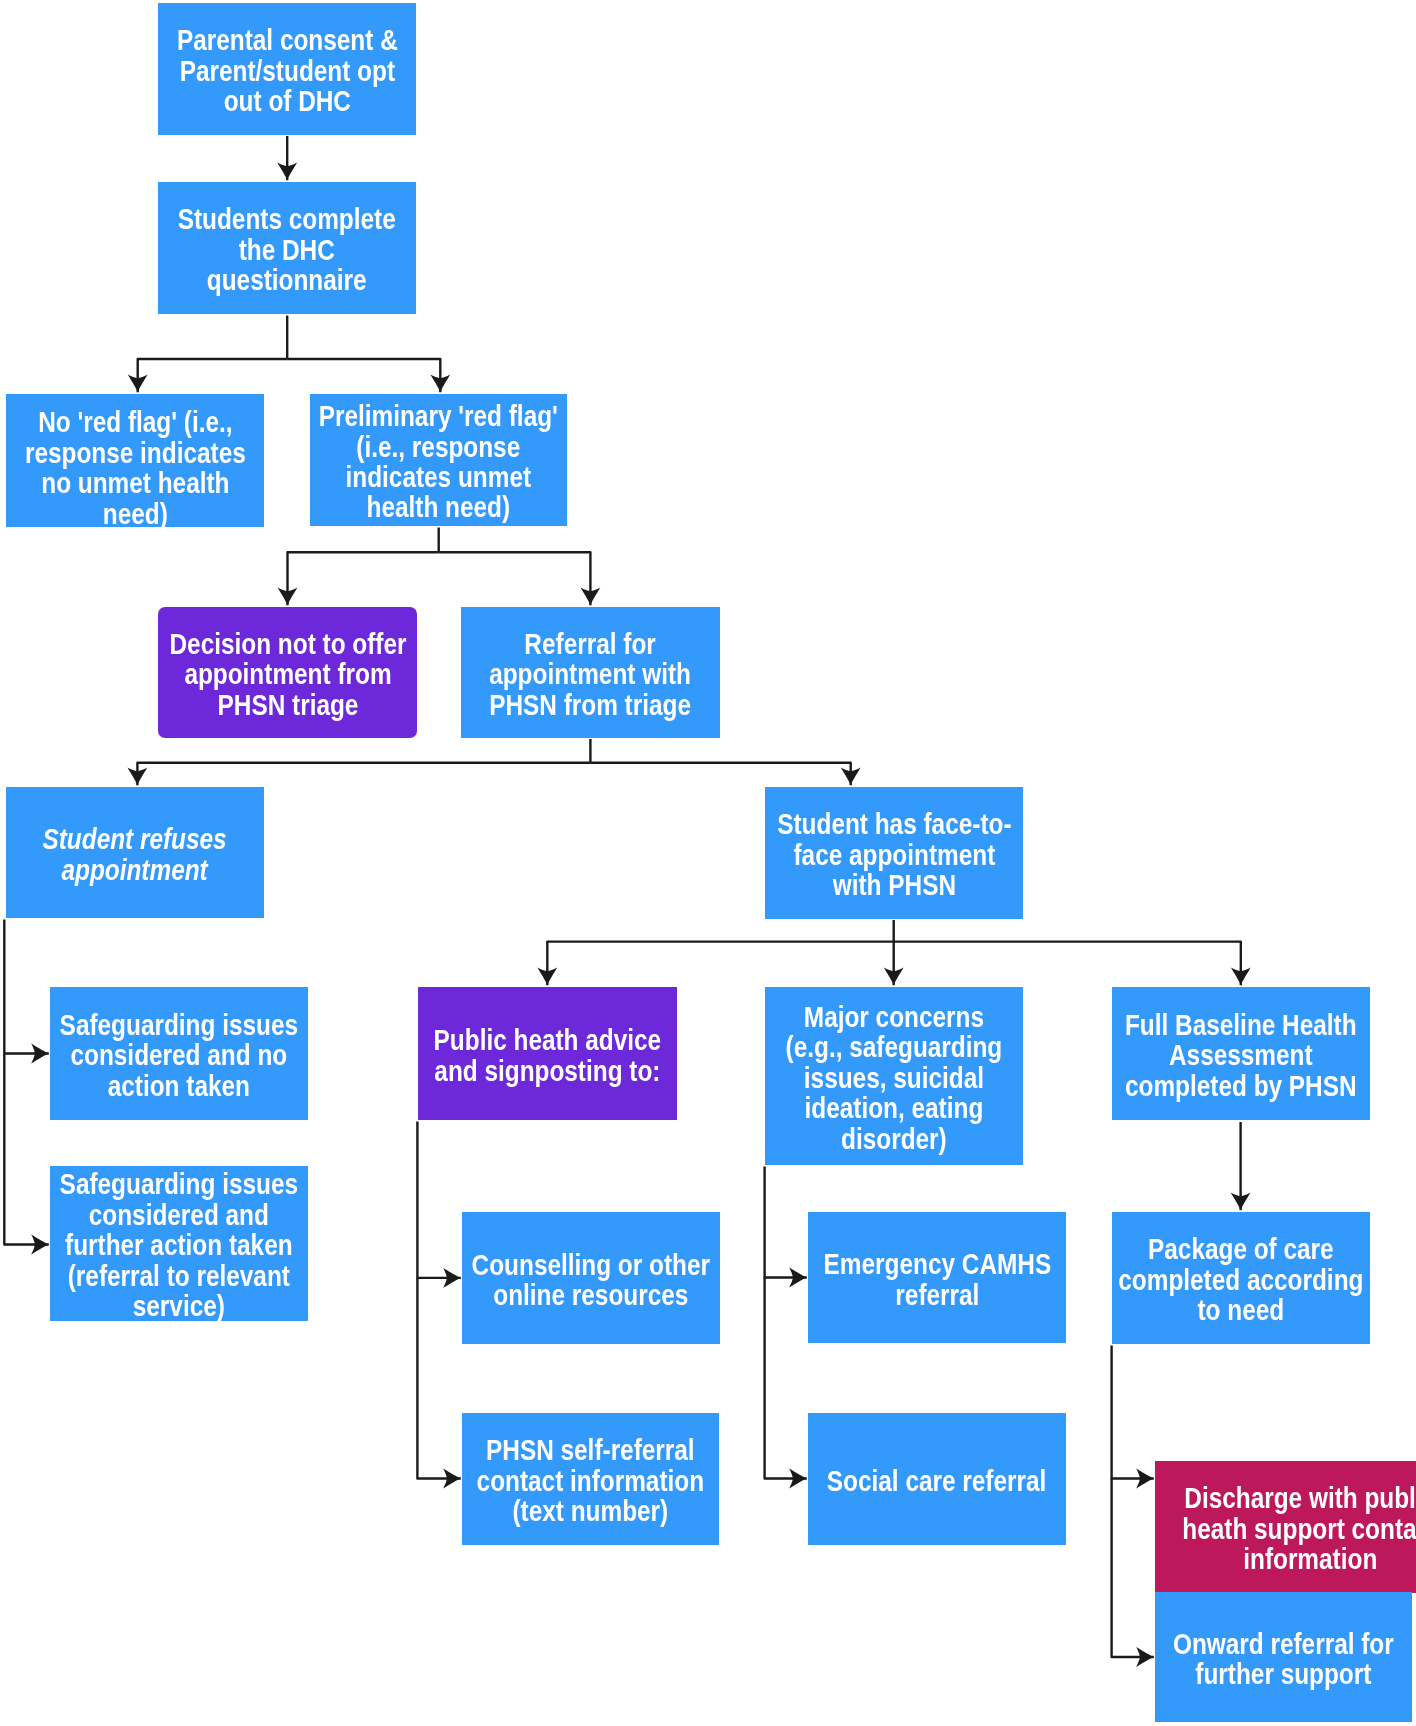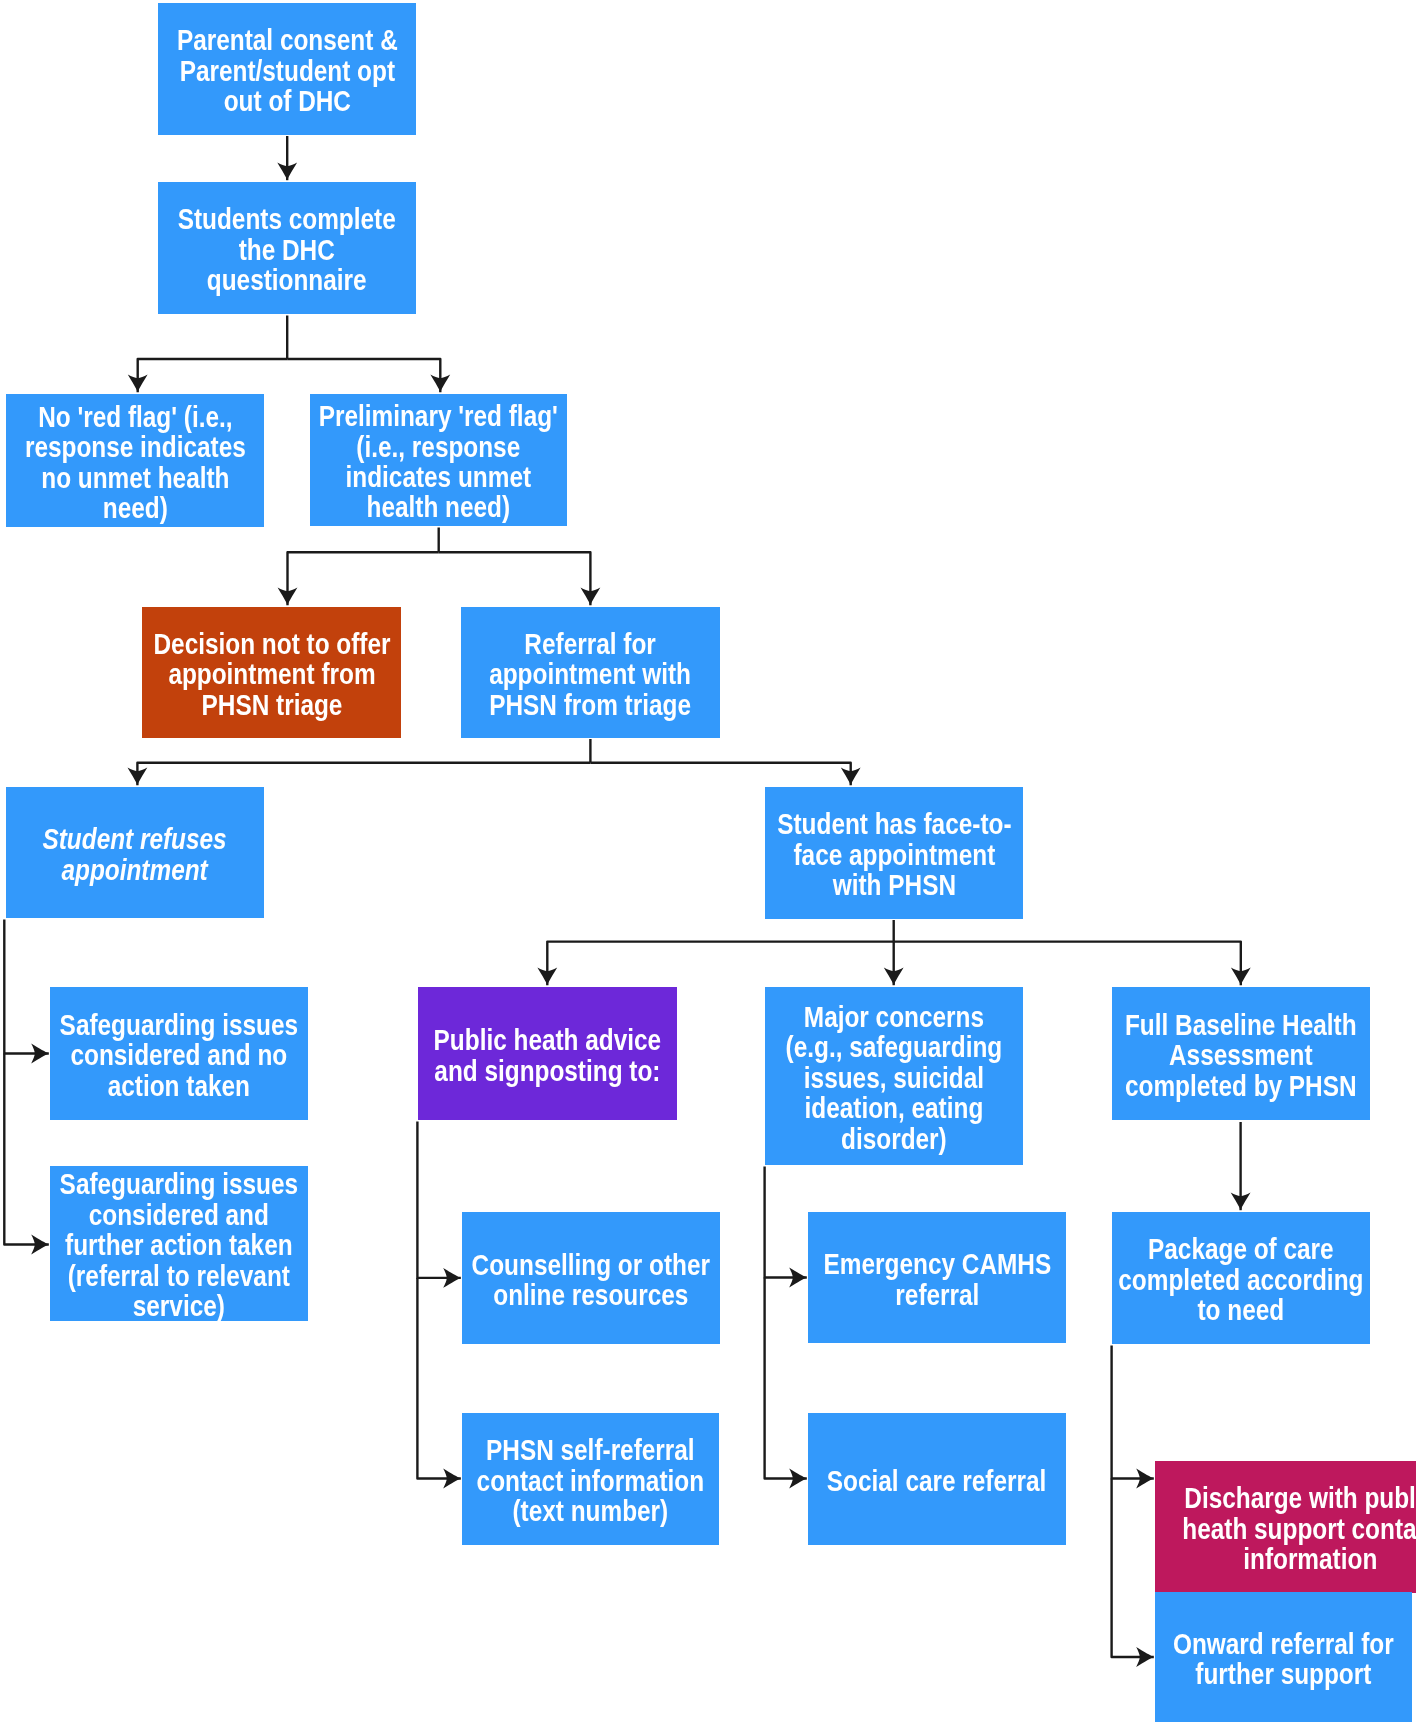--- a/index.html
+++ b/index.html
@@ -114,33 +114,33 @@
 <div class="node" style="left: 158px; top: 3px; width: 258px; height: 132px; background: rgb(51, 153, 251);">
       <div class="node-label" style="color: rgb(255, 255, 255);">Parental consent &amp;
 Parent/student opt
 out of DHC</div>
     </div>
     <div class="node" style="left: 158px; top: 182px; width: 258px; height: 132px; background: rgb(51, 153, 251);">
       <div class="node-label" style="color: rgb(255, 255, 255);">Students complete
 the DHC
 questionnaire</div>
     </div>
-    <div class="node" style="left: 6px; top: 394px; width: 258px; height: 133px; background: rgb(51, 153, 251);">
+    <div class="node" style="left: 6px; top: 394px; width: 258px; height: 133px; background: rgb(51, 153, 251); align-items: flex-end;">
       <div class="node-label" style="color: rgb(255, 255, 255);">No 'red flag' (i.e.,
 response indicates
 no unmet health
 need)</div>
     </div>
     <div class="node" style="left: 310px; top: 394px; width: 257px; height: 132px; background: rgb(51, 153, 251);">
       <div class="node-label" style="color: rgb(255, 255, 255);">Preliminary 'red flag'
 (i.e., response
 indicates unmet
 health need)</div>
     </div>
-    <div class="node" style="left: 142px; top: 607px; width: 259px; height: 131px; background: #c2410c;">
+    <div class="node" style="left: 158px; top: 607px; width: 259px; height: 131px; background: #6d28d9; border-radius: 7px;">
       <div class="node-label" style="color: rgb(255, 255, 255);">Decision not to offer
 appointment from
 PHSN triage</div>
     </div>
     <div class="node" style="left: 461px; top: 607px; width: 259px; height: 131px; background: rgb(51, 153, 251);">
       <div class="node-label" style="color: rgb(255, 255, 255);">Referral for
 appointment with
 PHSN from triage</div>
     </div>
     <div class="node" style="left: 6px; top: 787px; width: 258px; height: 131px; background: rgb(51, 153, 251); font-style: italic;">

